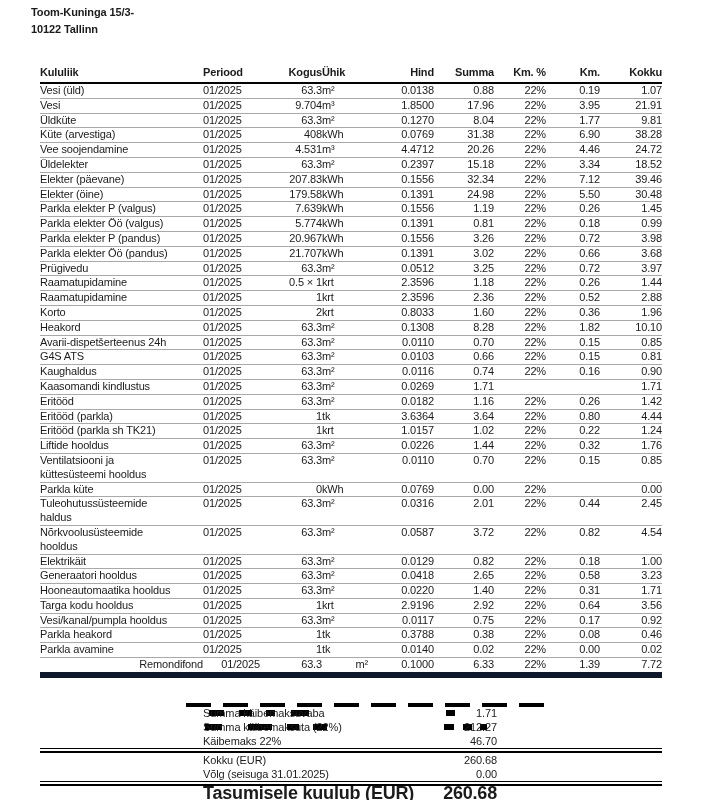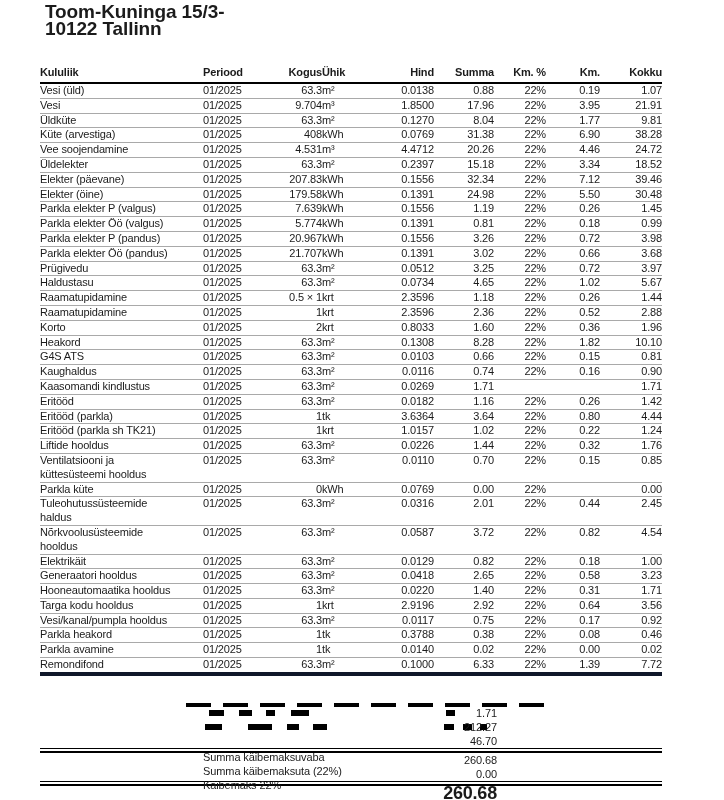--- a/index.html
+++ b/index.html
@@ -1,29 +1,29 @@
 <!DOCTYPE html>
 <html><head>
 <meta charset="utf-8">
 <style>
   html,body{margin:0;padding:0;background:#ffffff;}
   .page{position:relative;width:724px;height:800px;background:#fff;overflow:hidden;
         font-family:"Liberation Sans",sans-serif;color:#1b1b1b;}
-  .address{position:absolute;left:45px;top:4px;font-weight:700;font-size:19px;line-height:16.5px;letter-spacing:-0.1px;}
+  .address{position:absolute;left:31px;top:4px;font-weight:700;font-size:11px;line-height:16.5px;letter-spacing:-0.1px;}
   table.inv{position:absolute;left:40px;top:66px;width:622px;border-collapse:collapse;table-layout:fixed;
             font-size:11px;letter-spacing:-0.15px;}
   table.inv th{font-weight:700;border-bottom:2px solid #000;padding:0 0 3px 0;line-height:13px;vertical-align:bottom;}
   table.inv td{border-bottom:1px solid #a9a9a9;padding:0;line-height:13.8px;vertical-align:top;}
-  table.inv tbody tr:last-child td{border-bottom:4px solid #0f172a;}
+  table.inv tbody tr:last-child td{border-bottom:6px solid #0f172a;text-align:right;}
   .al{text-align:left}.ar{text-align:right}
   td.c0,th.c0{padding-left:7px;white-space:pre-line;margin-left:32px;}
   td.c3,th.c3{padding-left:8px;}
   .footer{position:absolute;left:40px;top:706px;width:622px;font-size:11px;letter-spacing:-0.1px;}
   .fline{position:relative;height:14px;line-height:14px;}
-  .flabel{margin-left:163px;display:inline-block;margin-top:44px;}
+  .flabel{margin-left:163px;display:inline-block;}
   .fvalue{position:absolute;top:0;left:240px;width:217px;text-align:right;}
   .bold{font-weight:400;}
   .rule-double{height:2px;border-top:1px solid #000;border-bottom:2px solid #000;}
   .due-line{height:15px;line-height:15px;font-size:18px;font-weight:700;letter-spacing:-0.2px;}
   .dashrow{position:absolute;left:186px;top:703px;width:360px;height:4px;
            background:repeating-linear-gradient(90deg,#000 0 25px,transparent 25px 37px);}
   .redact{position:absolute;background:#000;height:6px;}
 </style>
 </head>
 <body>
@@ -198,31 +198,20 @@
           <td class="c1 al">01/2025</td>
           <td class="c2 ar">63.3</td>
           <td class="c3 al">m²</td>
           <td class="c4 ar">0.0512</td>
           <td class="c5 ar">3.25</td>
           <td class="c6 ar">22%</td>
           <td class="c7 ar">0.72</td>
           <td class="c8 ar">3.97</td>
         </tr>
         <tr>
-          <td class="c0 al">Haldustasu</td>
-          <td class="c1 al">01/2025</td>
-          <td class="c2 ar">63.3</td>
-          <td class="c3 al">m²</td>
-          <td class="c4 ar">0.0734</td>
-          <td class="c5 ar">4.65</td>
-          <td class="c6 ar">22%</td>
-          <td class="c7 ar">1.02</td>
-          <td class="c8 ar">5.67</td>
-        </tr>
-        <tr>
           <td class="c0 al">Raamatupidamine</td>
           <td class="c1 al">01/2025</td>
           <td class="c2 ar">0.5 × 1</td>
           <td class="c3 al">krt</td>
           <td class="c4 ar">2.3596</td>
           <td class="c5 ar">1.18</td>
           <td class="c6 ar">22%</td>
           <td class="c7 ar">0.26</td>
           <td class="c8 ar">1.44</td>
         </tr>
@@ -251,20 +240,31 @@
         <tr>
           <td class="c0 al">Heakord</td>
           <td class="c1 al">01/2025</td>
           <td class="c2 ar">63.3</td>
           <td class="c3 al">m²</td>
           <td class="c4 ar">0.1308</td>
           <td class="c5 ar">8.28</td>
           <td class="c6 ar">22%</td>
           <td class="c7 ar">1.82</td>
           <td class="c8 ar">10.10</td>
+        </tr>
+        <tr>
+          <td class="c0 al">Avarii-dispetšerteenus 24h</td>
+          <td class="c1 al">01/2025</td>
+          <td class="c2 ar">63.3</td>
+          <td class="c3 al">m²</td>
+          <td class="c4 ar">0.0110</td>
+          <td class="c5 ar">0.70</td>
+          <td class="c6 ar">22%</td>
+          <td class="c7 ar">0.15</td>
+          <td class="c8 ar">0.85</td>
         </tr>
         <tr>
           <td class="c0 al">G4S ATS</td>
           <td class="c1 al">01/2025</td>
           <td class="c2 ar">63.3</td>
           <td class="c3 al">m²</td>
           <td class="c4 ar">0.0103</td>
           <td class="c5 ar">0.66</td>
           <td class="c6 ar">22%</td>
           <td class="c7 ar">0.15</td>

